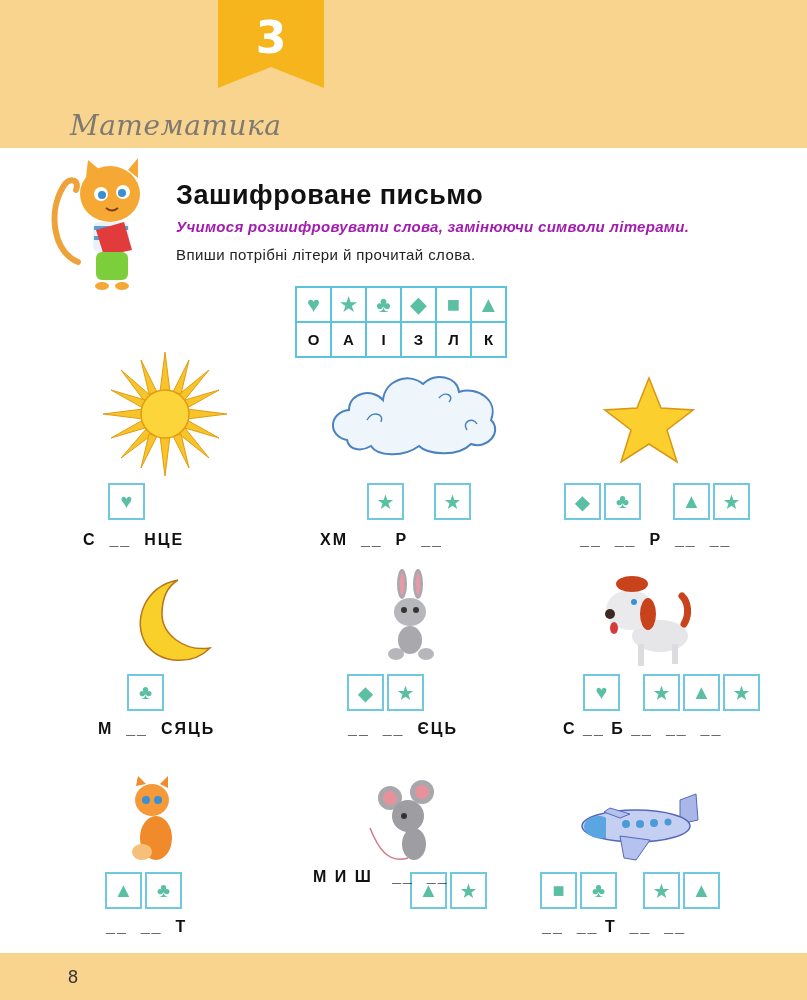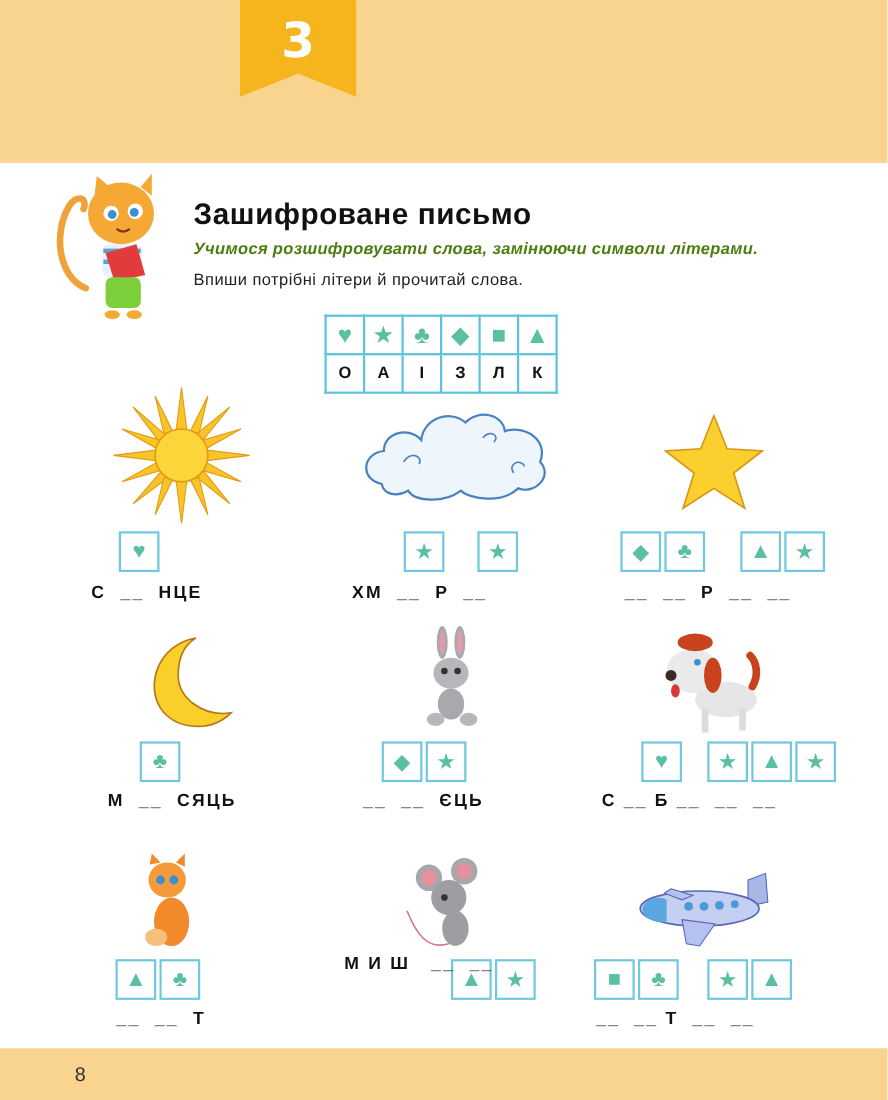--- a/index.html
+++ b/index.html
@@ -8,40 +8,41 @@
   .ribbon{position:absolute;left:218px;top:0;width:106px;height:88px;background:#f6b51c;
     clip-path:polygon(0 0,100% 0,100% 100%,50% 76%,0 100%);filter:drop-shadow(2px 3px 2px rgba(0,0,0,.18));}
   .ribbon span{position:absolute;left:0;top:12px;width:106px;text-align:center;color:#fff;font-weight:bold;font-size:44px;font-family:"DejaVu Sans",sans-serif;}
   .subjects{position:absolute;left:70px;top:100px;width:700px;height:42px;display:flex;gap:14px;align-items:flex-end;
     font-family:"DejaVu Serif",serif;font-style:italic;font-size:28px;color:#7e7a73;letter-spacing:.5px;}
   .subjects .active{color:#111;font-weight:bold;}
   .footer{position:absolute;left:0;top:953px;width:807px;height:47px;background:#f8d48e;}
   .pagenum{position:absolute;left:68px;top:14px;font-size:18px;color:#333;}
   .mascot{position:absolute;left:48px;top:152px;width:104px;height:142px;}
   .title{position:absolute;left:176px;top:180px;font-size:27px;font-weight:bold;letter-spacing:.5px;}
-  .subtitle{position:absolute;left:176px;top:218px;font-size:15px;font-style:italic;font-weight:bold;color:#4d7c0f;letter-spacing:.3px;}
+  .subtitle{position:absolute;left:176px;top:218px;font-size:15px;font-style:italic;font-weight:bold;color:#a21caf;letter-spacing:.3px;}
   .instruction{position:absolute;left:176px;top:246px;font-size:15px;color:#222;letter-spacing:.4px;}
   .key{position:absolute;left:295px;top:286px;border-collapse:collapse;}
   .key td{width:33px;height:33px;border:2px solid #5bc3dc;text-align:center;vertical-align:middle;padding:0;}
   .key td.sym{color:#5bbfa4;font-size:22px;}
   .key td.let{font-weight:bold;font-size:15px;}
   .illus{position:absolute;}
   .boxes{position:absolute;display:flex;height:37px;}
   .box{width:33px;height:33px;border:2px solid #6fc8e0;display:flex;align-items:center;justify-content:center;color:#5bbfa4;font-size:20px;margin-right:3px;background:#fff;}
   .box.gap{visibility:hidden;}
   .word{position:absolute;font-size:16px;font-weight:bold;letter-spacing:2px;white-space:pre;}
 </style>
 </head>
 <body>
 
 <div class="header">
   <div class="ribbon">
     <span>3</span>
   </div>
   <div class="subjects">
+    <span>Математика</span>
   </div>
 </div>
 
 <svg class="mascot" viewBox="0 0 104 142">
   <path d="M30 110 C5 100 0 60 15 35 C22 24 32 28 28 38" fill="none" stroke="#f0a23a" stroke-width="6" stroke-linecap="round"></path>
   <ellipse cx="62" cy="42" rx="30" ry="28" fill="#f5a833"></ellipse>
   <polygon points="38,25 40,8 52,18" fill="#f5a833"></polygon>
   <polygon points="80,18 90,6 90,26" fill="#f5a833"></polygon>
   <circle cx="53" cy="42" r="7" fill="#fff"></circle>
     <circle cx="54" cy="43" r="4" fill="#3a8fd0"></circle>
@@ -122,21 +123,21 @@
 <div class="boxes" style="left:564px;top:483px">
   <div class="box">◆</div>
   <div class="box">♣</div>
   <div class="box gap" style="width:26px;border:0"></div>
   <div class="box">▲</div>
   <div class="box">★</div>
 </div>
 
 <div class="word" style="left:83px;top:531px">С  __  НЦЕ</div>
 <div class="word" style="left:320px;top:531px">ХМ  __  Р  __</div>
-<div class="word" style="left:568px;top:531px">__  __  Р  __  __</div>
+<div class="word" style="left:580px;top:531px">__  __  Р  __  __</div>
 
 <svg class="illus" style="left:132px;top:578px;width:80px;height:86px" viewBox="0 0 80 86">
   <path d="M46 2 C12 8 0 44 14 66 C28 86 60 88 78 70 C52 74 30 56 30 36 C30 20 36 8 46 2 Z" fill="#f9cf2a" stroke="#b8761a" stroke-width="1.5"></path>
 </svg>
 <svg class="illus" style="left:386px;top:568px;width:52px;height:96px" viewBox="0 0 52 96">
   <ellipse cx="16" cy="16" rx="5" ry="15" fill="#a9a9ad"></ellipse>
     <ellipse cx="32" cy="16" rx="5" ry="15" fill="#a9a9ad"></ellipse>
   <ellipse cx="16" cy="16" rx="2.5" ry="11" fill="#e59aa8"></ellipse>
     <ellipse cx="32" cy="16" rx="2.5" ry="11" fill="#e59aa8"></ellipse>
   <ellipse cx="24" cy="44" rx="16" ry="14" fill="#b7b7bb"></ellipse>
@@ -168,22 +169,22 @@
 </div>
 <div class="boxes" style="left:583px;top:674px">
   <div class="box">♥</div>
   <div class="box gap" style="width:17px;border:0"></div>
   <div class="box">★</div>
   <div class="box">▲</div>
   <div class="box">★</div>
 </div>
 
 <div class="word" style="left:98px;top:720px">М  __  СЯЦЬ</div>
-<div class="word" style="left:330px;top:720px">__  __  ЄЦЬ</div>
-<div class="word" style="left:547px;top:720px">С __ Б __  __  __</div>
+<div class="word" style="left:348px;top:720px">__  __  ЄЦЬ</div>
+<div class="word" style="left:563px;top:720px">С __ Б __  __  __</div>
 
 <svg class="illus" style="left:130px;top:776px;width:48px;height:88px" viewBox="0 0 48 88">
   <polygon points="6,10 8,0 16,8" fill="#f08a2a"></polygon>
     <polygon points="30,8 38,0 38,12" fill="#f08a2a"></polygon>
   <ellipse cx="22" cy="24" rx="17" ry="16" fill="#f59a3a"></ellipse>
   <circle cx="16" cy="24" r="4" fill="#3a8fd0"></circle>
     <circle cx="28" cy="24" r="4" fill="#3a8fd0"></circle>
   <ellipse cx="26" cy="62" rx="16" ry="22" fill="#f08a2a"></ellipse>
   <ellipse cx="12" cy="76" rx="10" ry="8" fill="#f7c07a"></ellipse>
 </svg>

